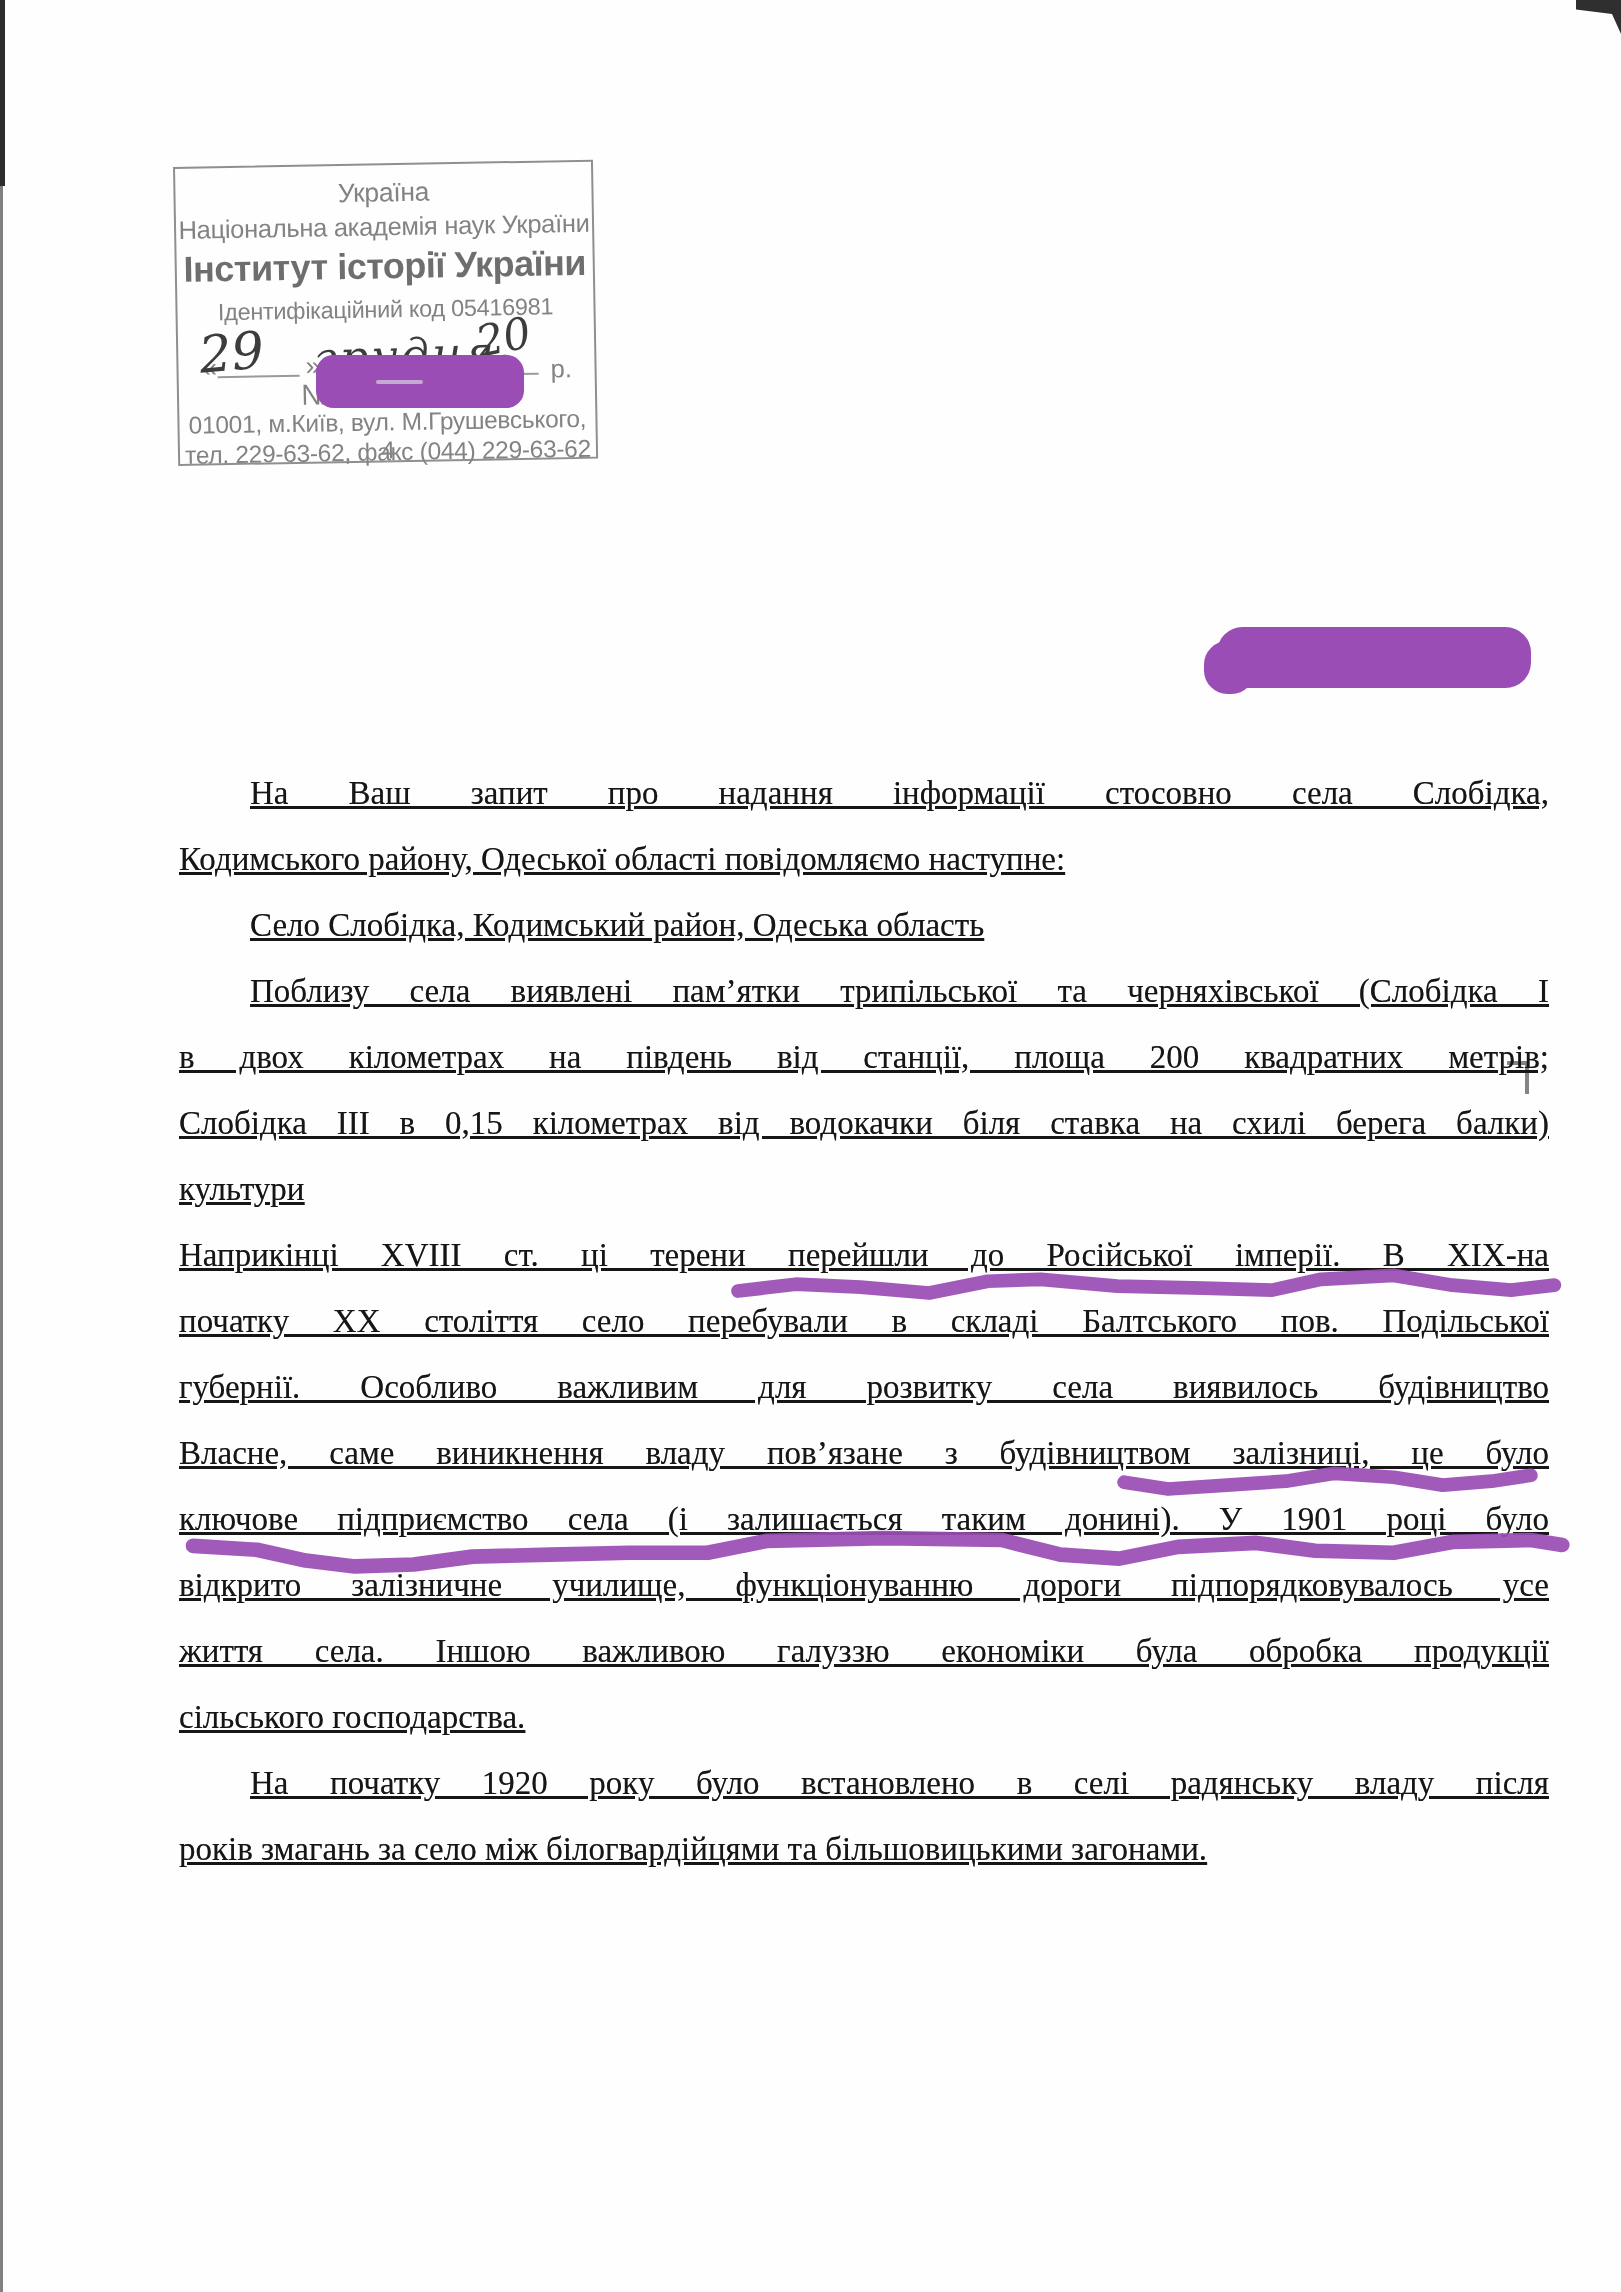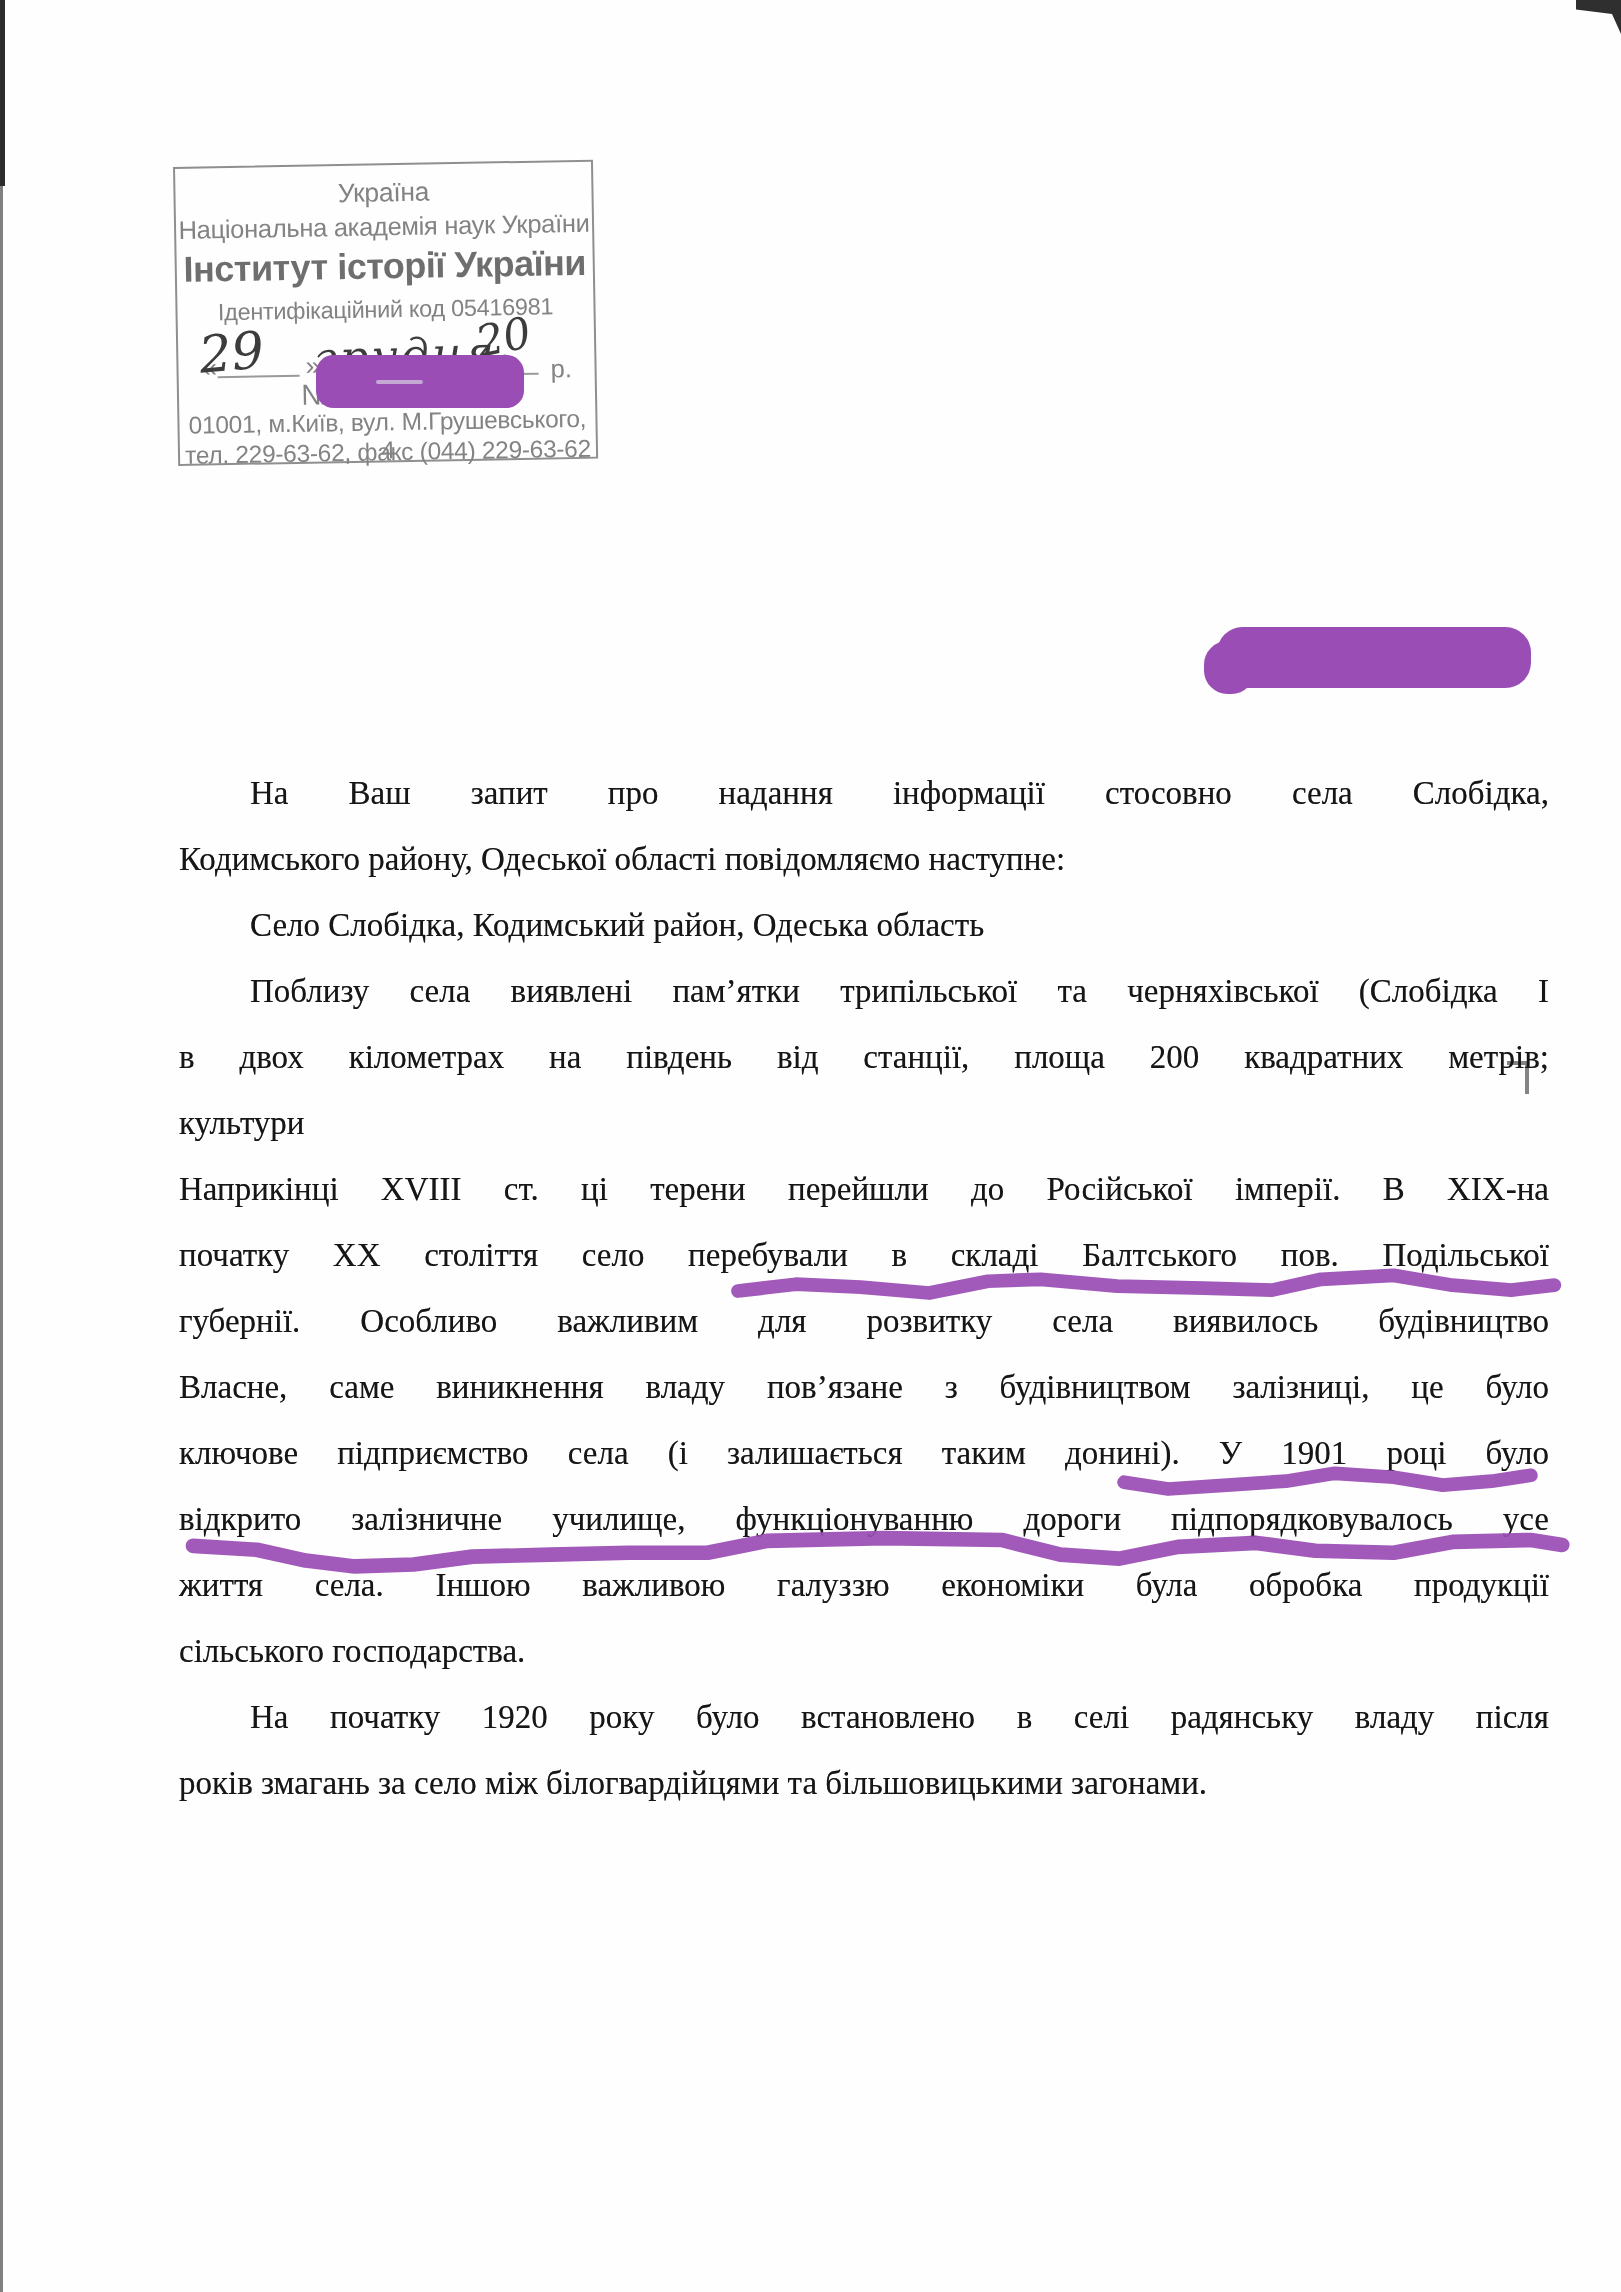--- a/index.html
+++ b/index.html
@@ -50,21 +50,21 @@
   .stamp-redact-smudge{position:absolute;left:376px;top:380px;width:47px;height:3.9px;background:#cbbad7;border-radius:2px;opacity:.85;}
   .main-redact{left:1217px;top:627px;width:314px;height:61px;border-radius:25.5px;}
   .main-redact-tail{left:1204px;top:641px;width:51px;height:53px;border-radius:23.5px;}
 
   
   .letter{
     position:absolute;left:179px;top:760px;width:1370px;
     font-size:33px;line-height:66px;color:#161616;
     text-shadow:0 0 0.6px rgba(0,0,0,0.5);
   }
-  .ln{white-space:nowrap;}
+  .ln{white-space:nowrap;text-decoration:underline;}
   .ln.j{text-align:justify;text-align-last:justify;white-space:normal;}
   .ln.e{text-align:right;text-align-last:left;}
   .ln.ind{padding-left:71px;}
   .ln.j.ind{padding-left:0;text-indent:71px;}
 
   
   .overlay-svg{position:absolute;left:0;top:0;pointer-events:none;}
 </style>
 </head>
 <body>
@@ -101,20 +101,21 @@
 <div class="stamp-redact-smudge"></div>
 <div class="redact main-redact"></div>
 <div class="redact main-redact-tail"></div>
 
 <div class="letter">
   <div class="ln j ind">На Ваш запит про надання інформації стосовно села Слобідка,</div>
   <div class="ln e">Кодимського району, Одеської області повідомляємо наступне:</div>
   <div class="ln e ind">Село Слобідка, Кодимський район, Одеська область</div>
   <div class="ln j ind">Поблизу села виявлені пам’ятки трипільської та черняхівської (Слобідка І</div>
   <div class="ln j">в двох кілометрах на південь від станції, площа 200 квадратних метрів;</div>
+  <div class="ln j">Слобідка ІІІ в 0,15 кілометрах від водокачки біля ставка на схилі берега балки)</div>
   <div class="ln e">культури</div>
   <div class="ln j">Наприкінці ХVІІІ ст. ці терени перейшли до Російської імперії. В ХІХ-на</div>
   <div class="ln j">початку ХХ століття село перебували в складі Балтського пов. Подільської</div>
   <div class="ln j">губернії. Особливо важливим для розвитку села виявилось будівництво</div>
   <div class="ln j">Власне, саме виникнення владу пов’язане з будівництвом залізниці, це було</div>
   <div class="ln j">ключове підприємство села (і залишається таким донині). У 1901 році було</div>
   <div class="ln j">відкрито залізничне училище, функціонуванню дороги підпорядковувалось усе</div>
   <div class="ln j">життя села. Іншою важливою галуззю економіки була обробка продукції</div>
   <div class="ln e">сільського господарства.</div>
   <div class="ln j ind">На початку 1920 року було встановлено в селі радянську владу після</div>

